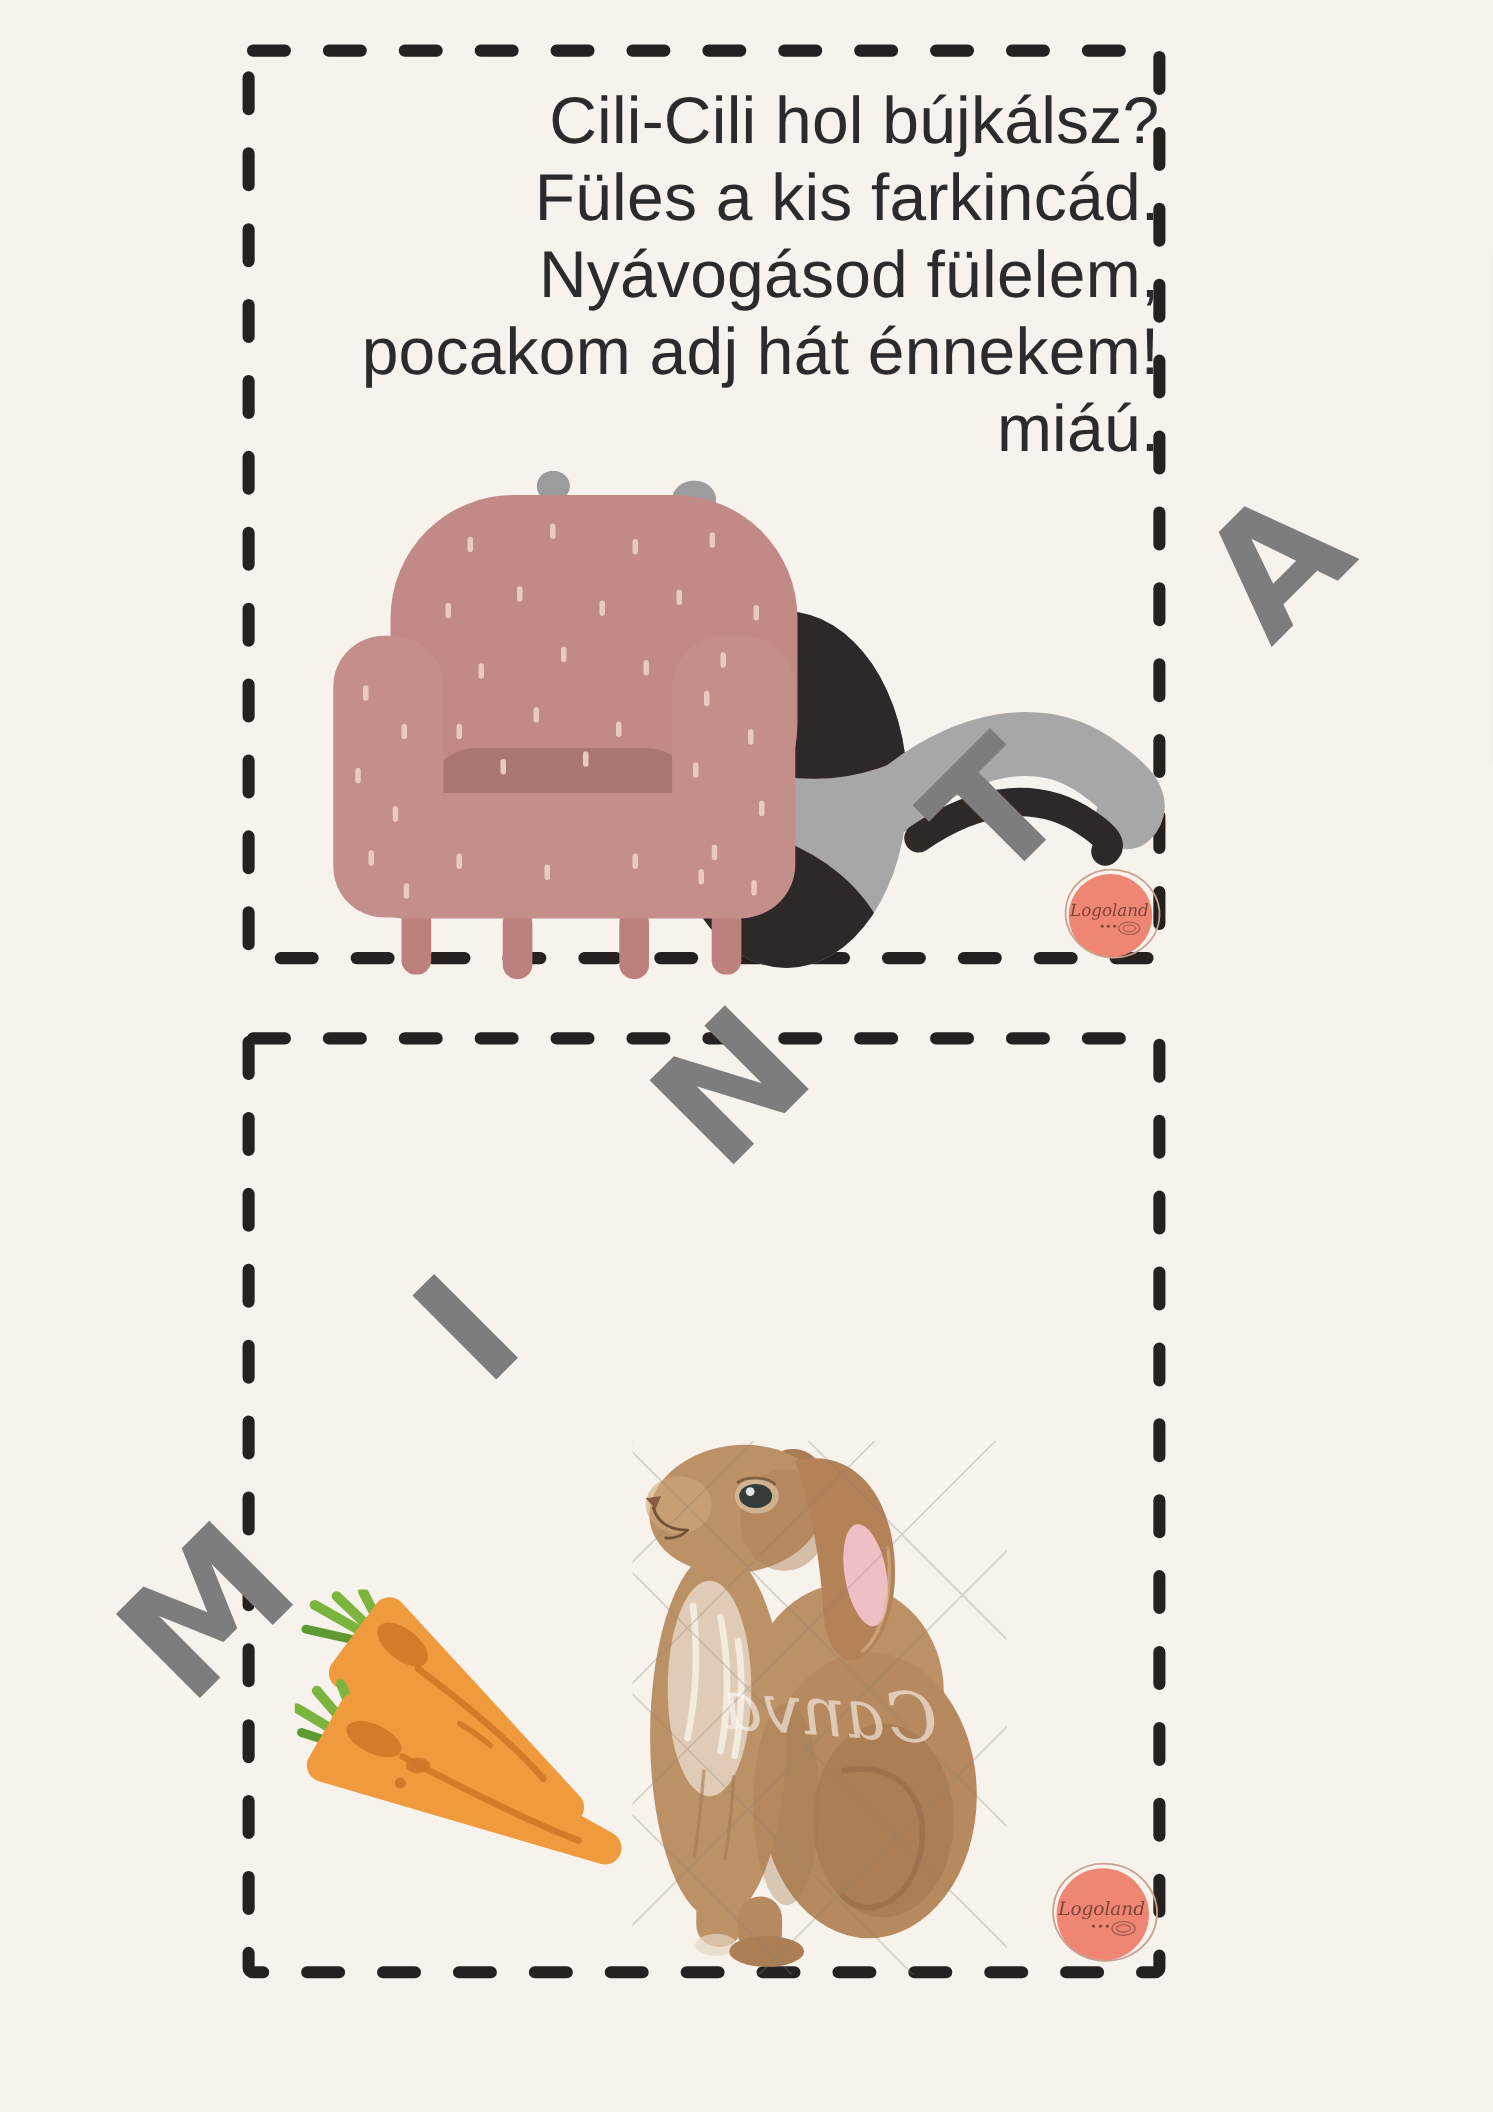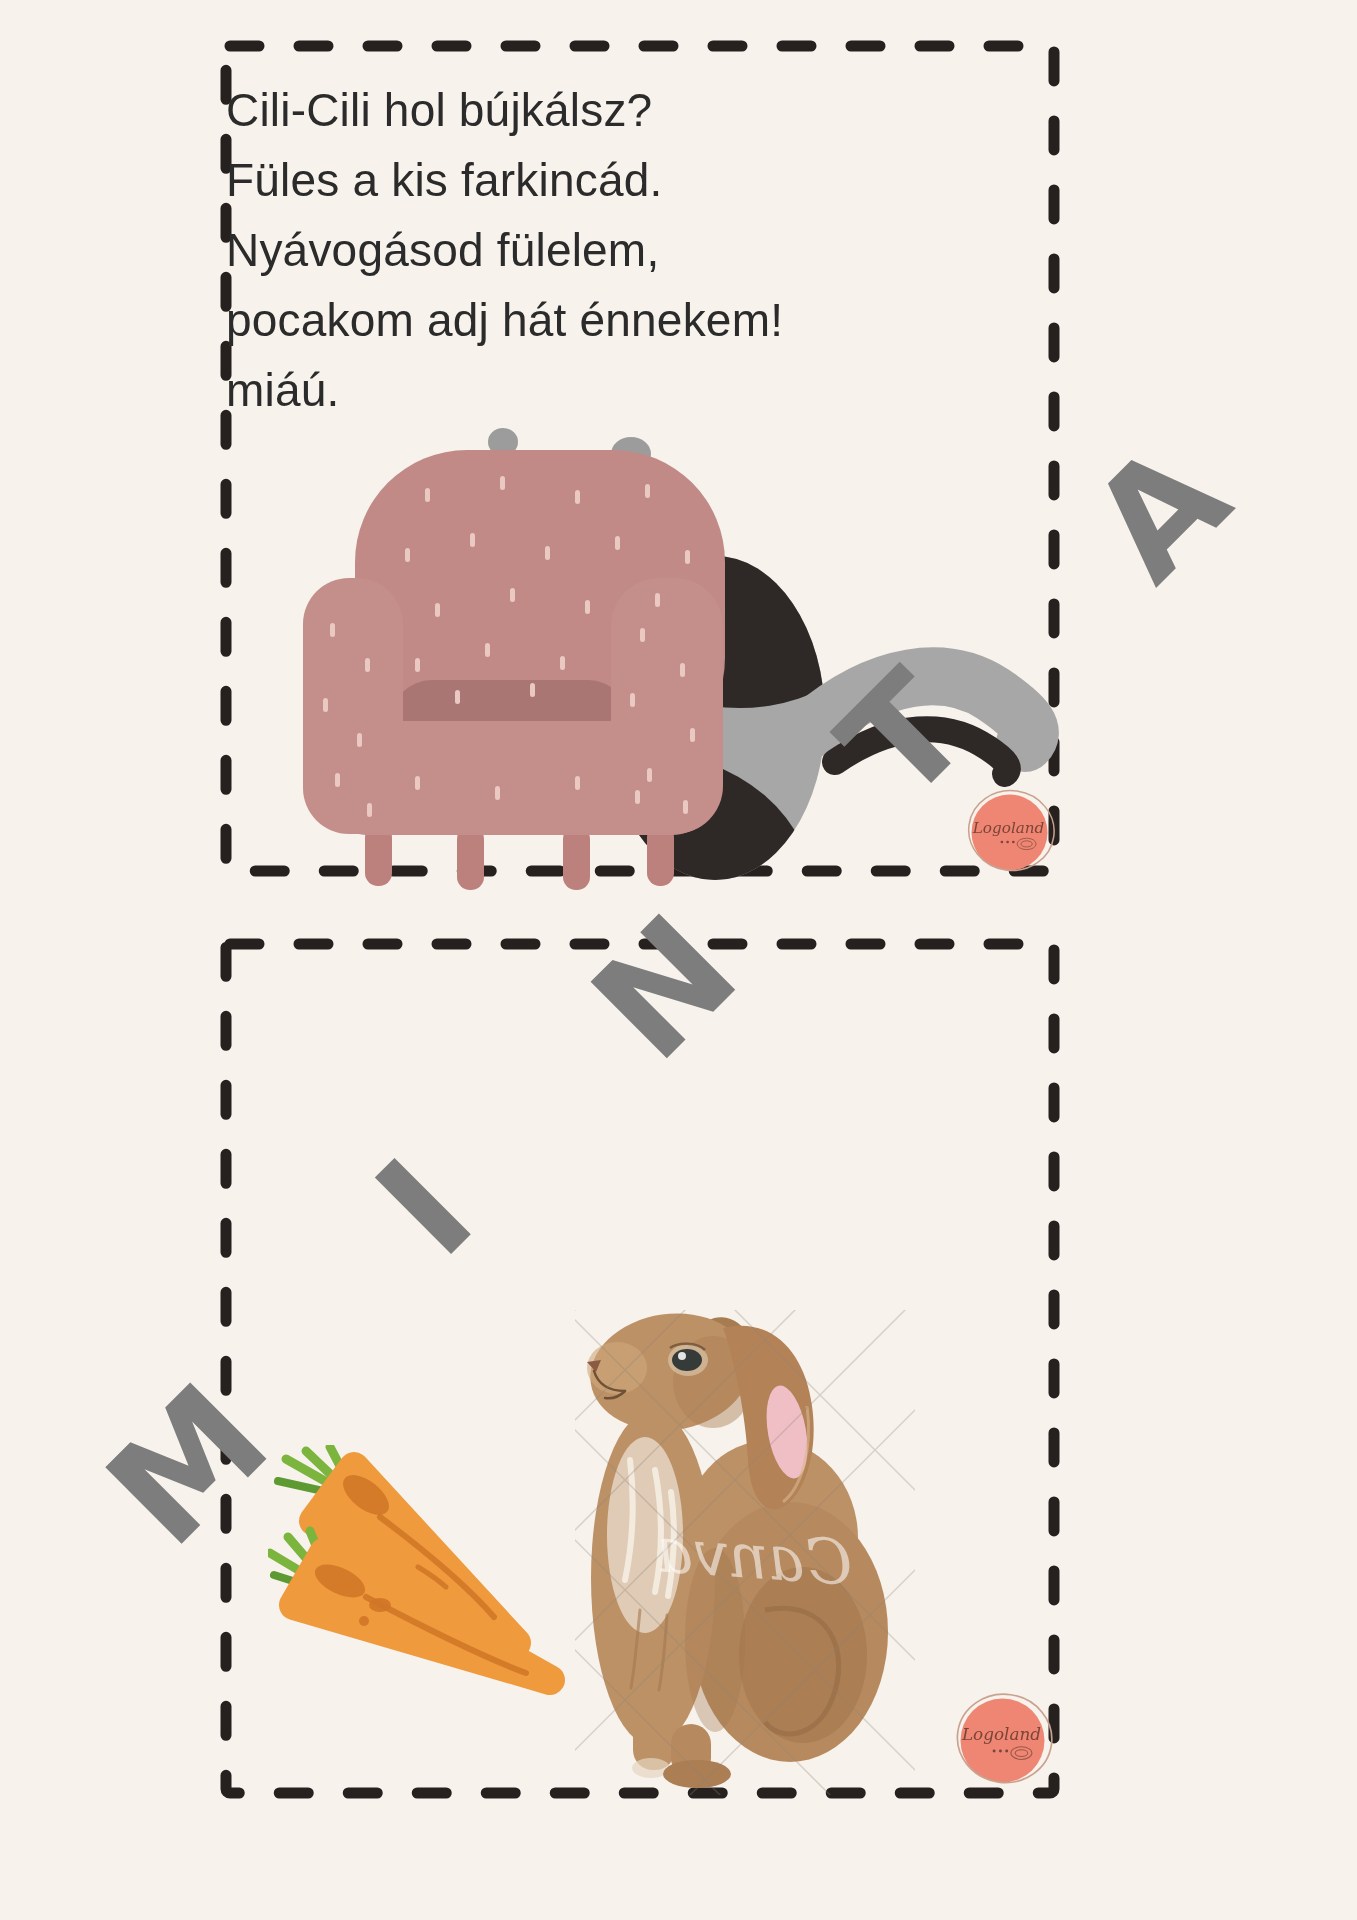--- a/index.html
+++ b/index.html
@@ -7,22 +7,22 @@
   #page{
     position:relative;
     width:1357px;height:1920px;
     background:#f7f2ec;
     overflow:hidden;
     font-family:"Liberation Sans", sans-serif;
   }
   .card-border{position:absolute;z-index:1;}
   .poem{
     position:absolute;left:226px;width:828px;
-    text-align:left;
-    font-size:46px;line-height:70px;
+    text-align:right;
+    font-size:60px;line-height:70px;
     color:#2b2b2b;
     z-index:10;
     letter-spacing:.2px;
   }
   .poem b{font-weight:400;}
   .ill{position:absolute;z-index:2;}
   .badge{position:absolute;z-index:3;}
   .wm-letter{
     position:absolute;z-index:5;
     font-family:"DejaVu Sans", sans-serif;

